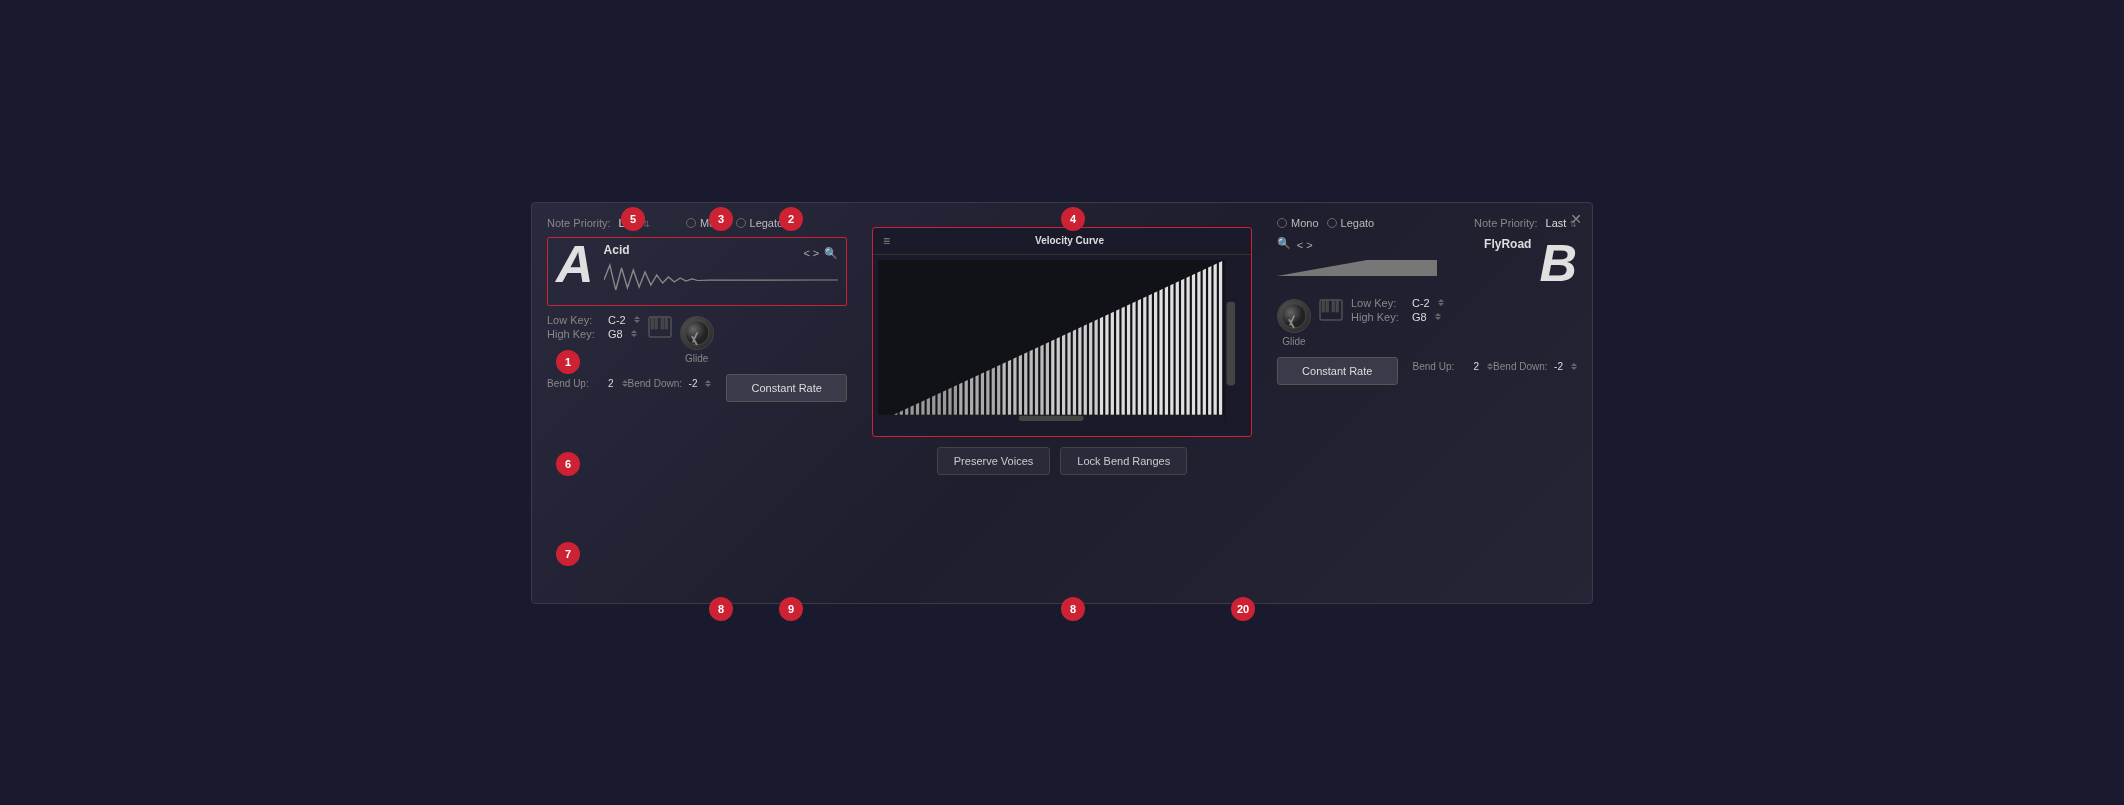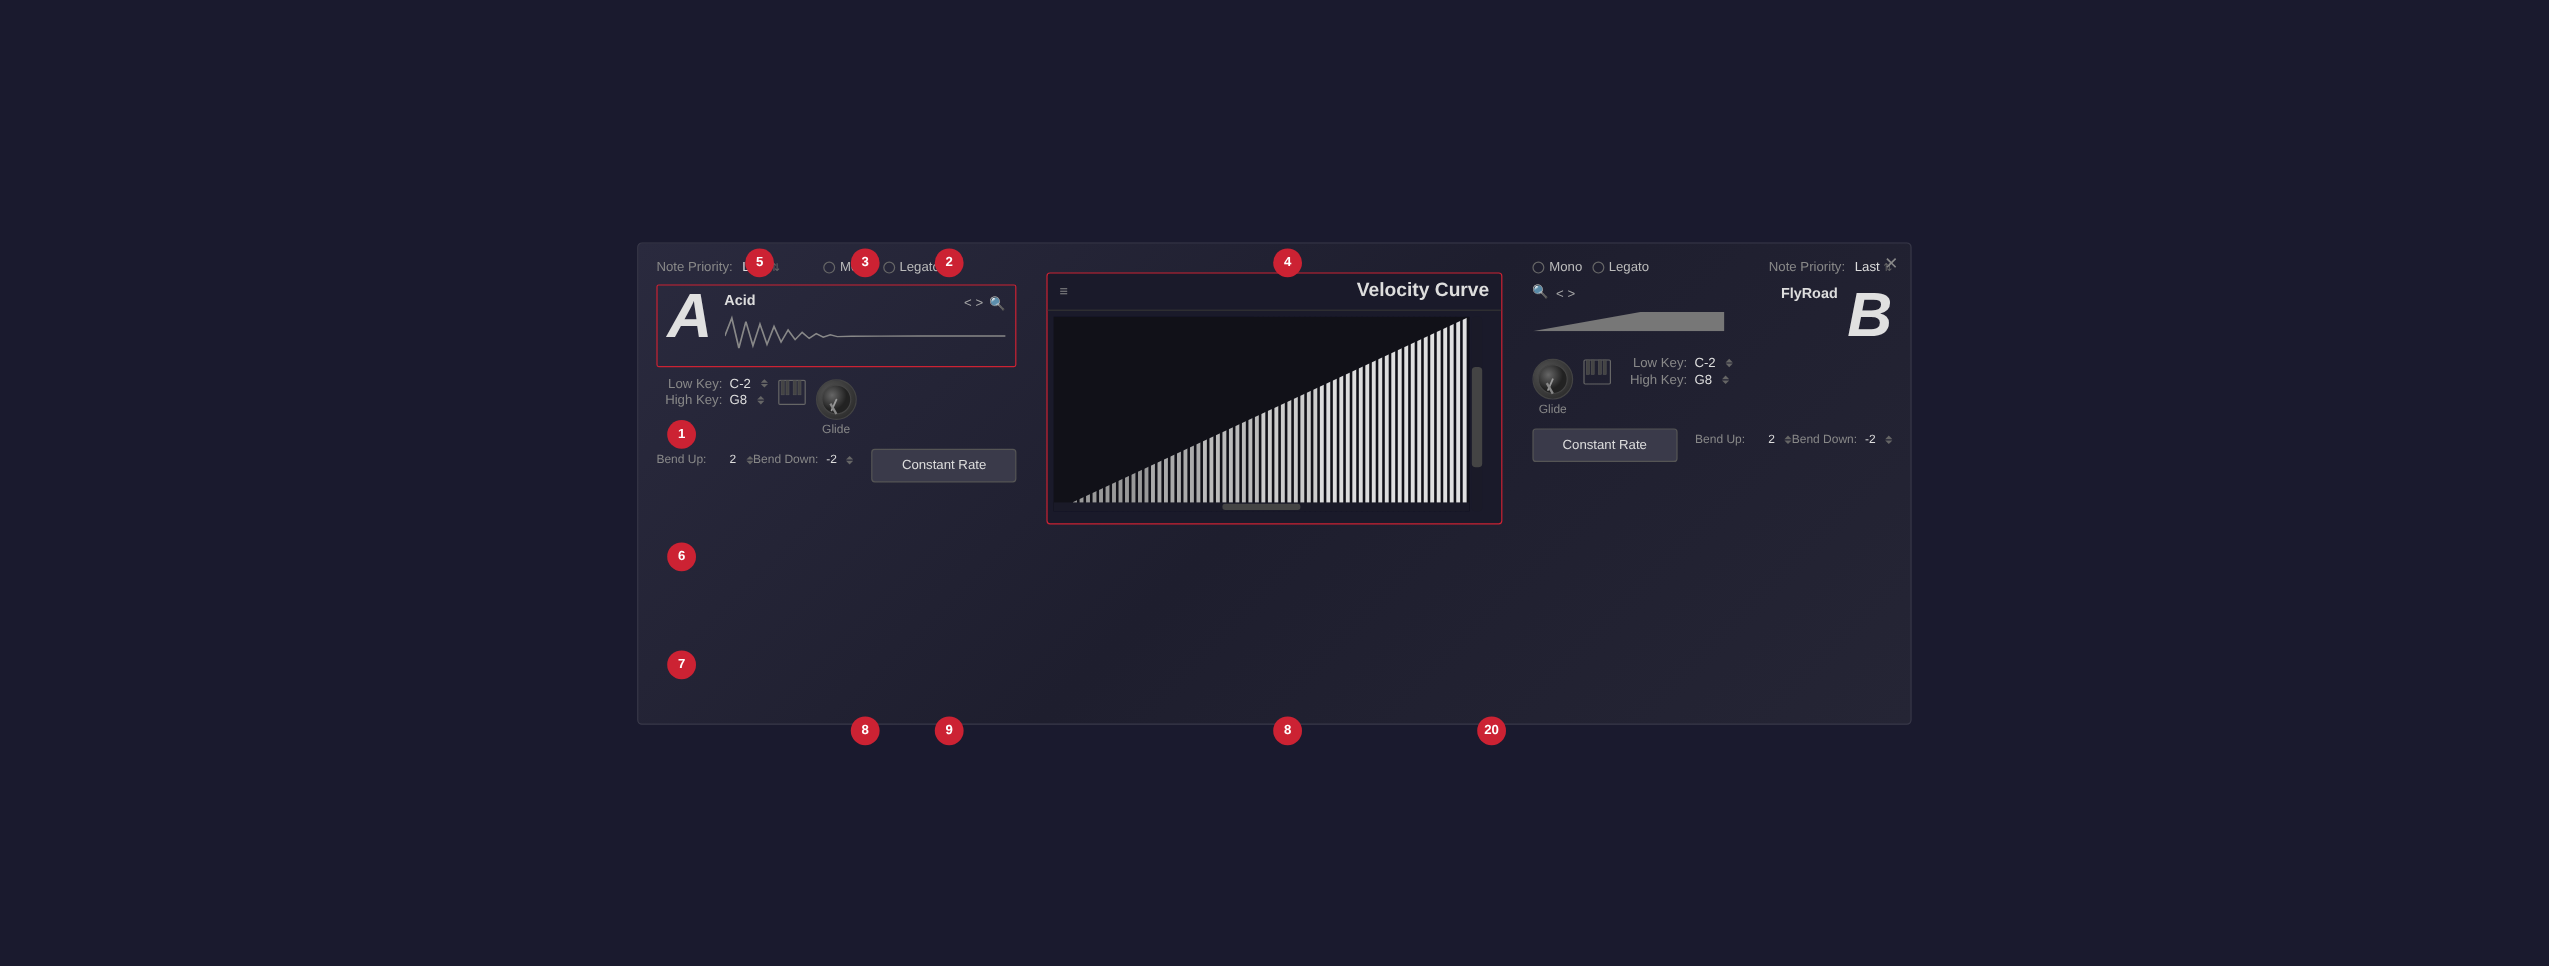--- a/index.html
+++ b/index.html
@@ -119,21 +119,20 @@
       width: 100%;
       height: 100%;
     }
     
     .key-range-row {
       display: flex;
       flex-direction: column;
       font-size: 11px;
       color: #aaa;
       margin-bottom: 8px;
-      text-align: right;
     }
     .key-row {
       display: flex;
       align-items: center;
       gap: 6px;
       margin-bottom: 2px;
     }
     .key-label { color: #888; width: 55px; }
     .key-value { color: #ddd; }
     .spin-arrows {
@@ -213,23 +212,23 @@
       padding: 6px 10px;
       border-bottom: 1px solid #333;
       gap: 8px;
     }
     .hamburger-icon {
       color: #888;
       font-size: 12px;
     }
     .velocity-title {
       color: #ddd;
-      font-size: 16px;
+      font-size: 10px;
       font-weight: bold;
-      text-align: right;
+      text-align: center;
       flex: 1;
     }
     .velocity-chart {
       width: 100%;
       height: calc(100% - 36px);
       position: relative;
       padding: 5px;
     }
     .bottom-buttons {
       display: flex;
@@ -607,20 +606,24 @@
 
               <rect x="322" y="0" width="8" height="155" fill="#1a1a28" rx="3"></rect>
               <rect x="322" y="40" width="8" height="80" fill="#444" rx="3"></rect>
 
               <rect x="0" y="148" width="320" height="7" fill="#1a1a28"></rect>
               <rect x="130" y="149" width="60" height="5" fill="#444" rx="2"></rect>
             </svg>
           </div>
         </div>
 
+        <div class="bottom-buttons">
+          <button class="action-btn">Preserve Voices</button>
+          <button class="action-btn">Lock Bend Ranges</button>
+        </div>
       </div>
 
       <div class="right-panel">
 
         <div class="right-top-row">
           <div class="radio-option">
             <div class="radio-circle"></div>
             <span>Mono</span>
           </div>
           <div class="radio-option">

